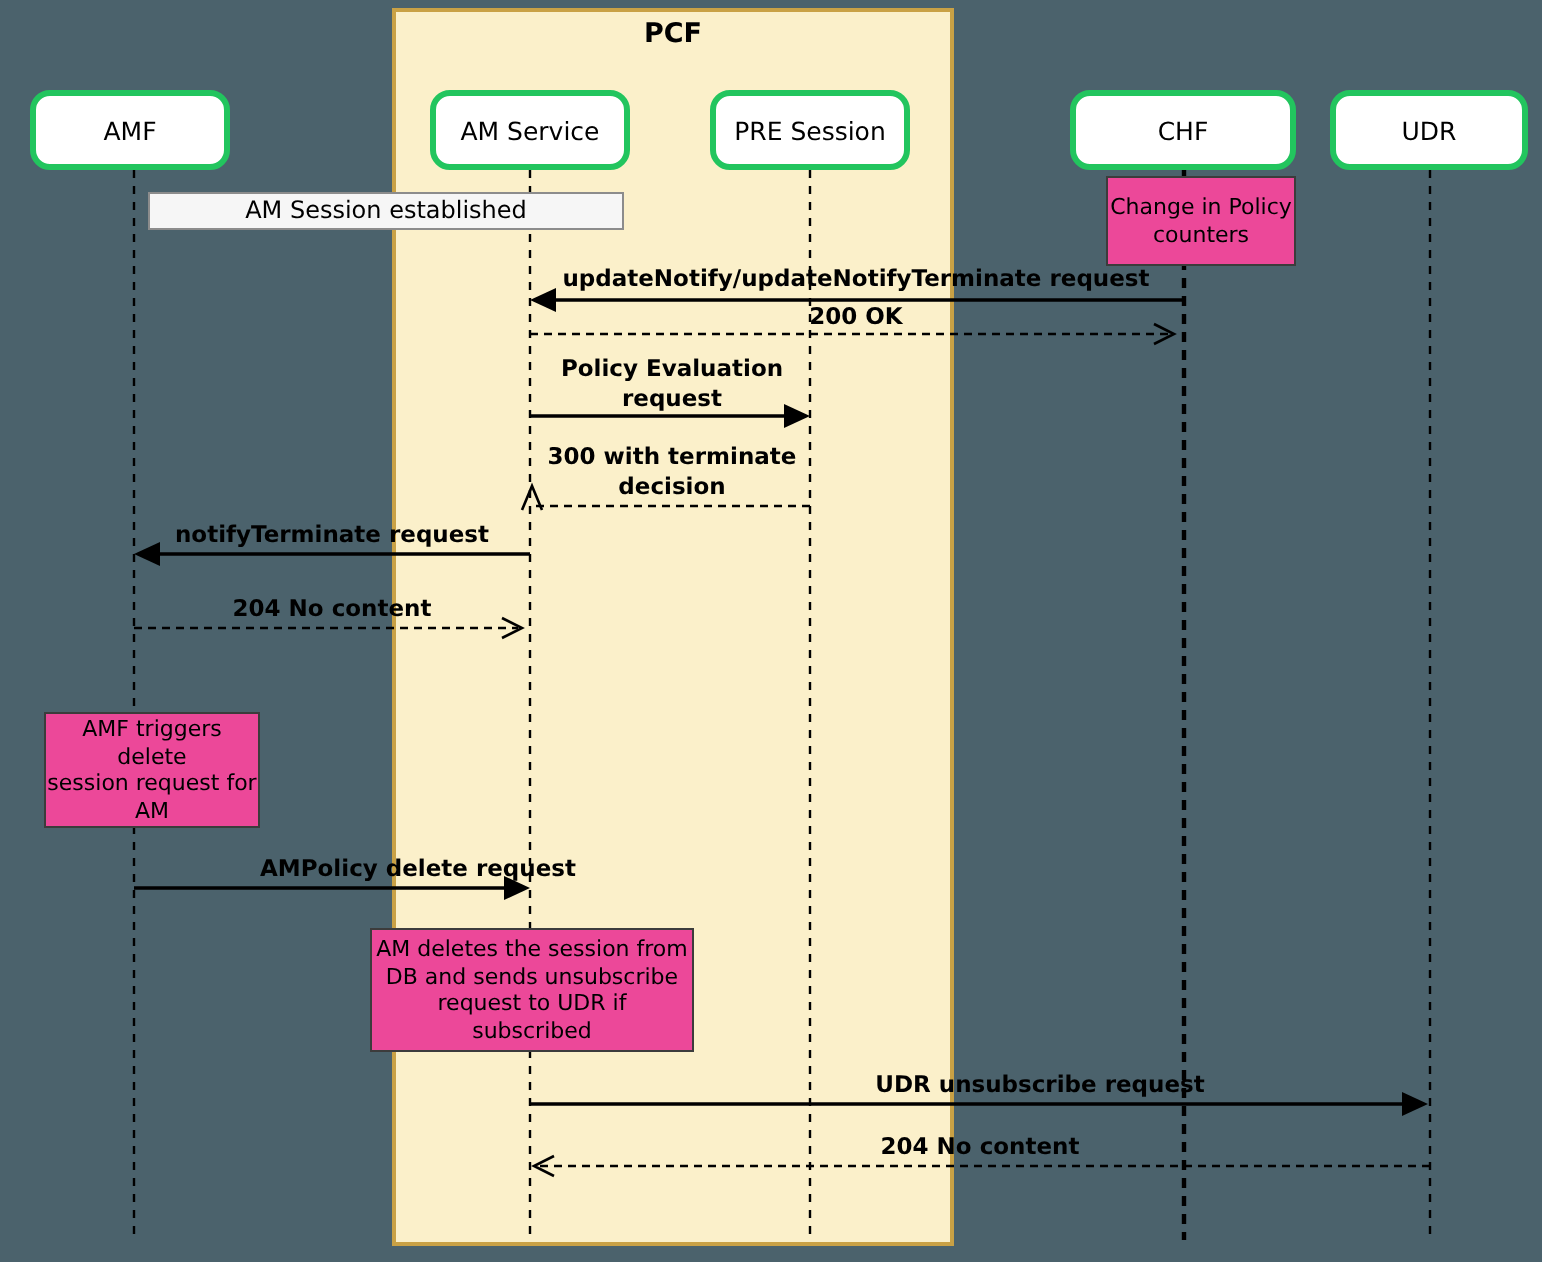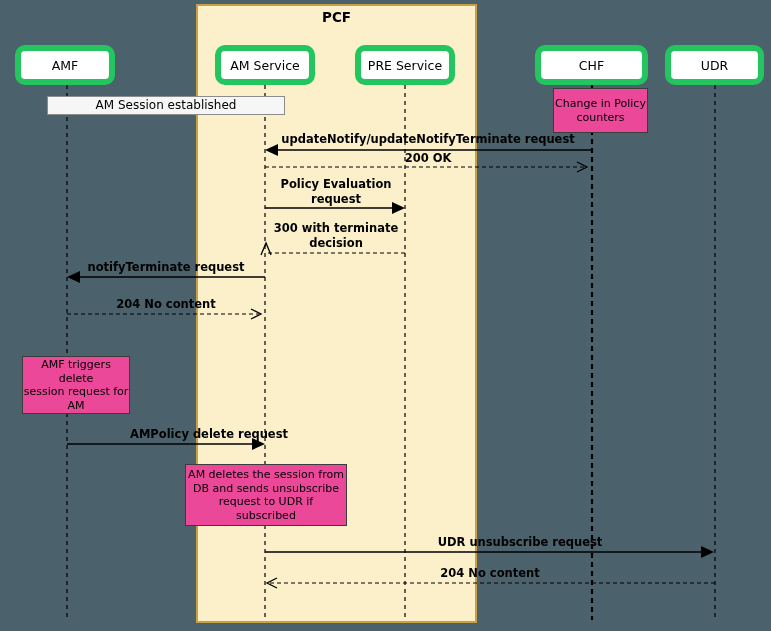--- a/index.html
+++ b/index.html
@@ -26,36 +26,36 @@
   .life  { stroke: #000; stroke-width: 1.2; stroke-dasharray: 4 4; }
   .thick { stroke-width: 2.2; stroke-dasharray: 5 4; }
   .solid { stroke: #000; stroke-width: 1.7; }
   .dash  { stroke: #000; stroke-width: 1.2; stroke-dasharray: 4 3; }
   .head  { fill: #000; stroke: none; }
   .open  { fill: none; stroke: #000; stroke-width: 1.3; }
 
   
   .participant {
     position: absolute; top: 45px; height: 40px; box-sizing: border-box;
-    background: #FFFFFF; border: 6px solid #22c55e; border-radius: 10px;
+    background: #FFFFFF; border: 3px solid #22c55e; border-radius: 10px;
     display: flex; align-items: center; justify-content: center;
     font-size: 12.5px;
   }
 
   
   .note {
     position: absolute; box-sizing: border-box;
     background: #ec4899; border: 1px solid #3C3C3C;
     display: flex; align-items: center; justify-content: center;
     text-align: center; font-size: 11px; line-height: 13.5px;
     white-space: pre-line;
   }
   .note.status {
     background: #F6F6F6; border: 1px solid #8C8C8C;
-    font-size: 12px; line-height: 15px;
+    font-size: 12px; line-height: 15px; margin-left: 27px;
   }
 
   
   .msg {
     position: absolute; transform: translateX(-50%);
     font-size: 11.5px; font-weight: bold; line-height: 14.5px;
     text-align: center; white-space: pre-line;
   }
 </style>
 </head>
@@ -111,21 +111,21 @@
     </g>
   </svg>
 
   <div class="participant" style="left:15px; width:100px;">
     <span>AMF</span>
   </div>
   <div class="participant" style="left:215px; width:100px;">
     <span>AM Service</span>
   </div>
   <div class="participant" style="left:355px; width:100px;">
-    <span>PRE Service</span>
+    <span>PRE Session</span>
   </div>
   <div class="participant" style="left:535px; width:113px;">
     <span>CHF</span>
   </div>
   <div class="participant" style="left:665px; width:99px;">
     <span>UDR</span>
   </div>
 
   <div class="note status" style="left:47px; top:96px; width:238px; height:19px;">AM Session established</div>
   <div class="note" style="left:553px; top:88px; width:95px; height:45px;">Change in Policy

